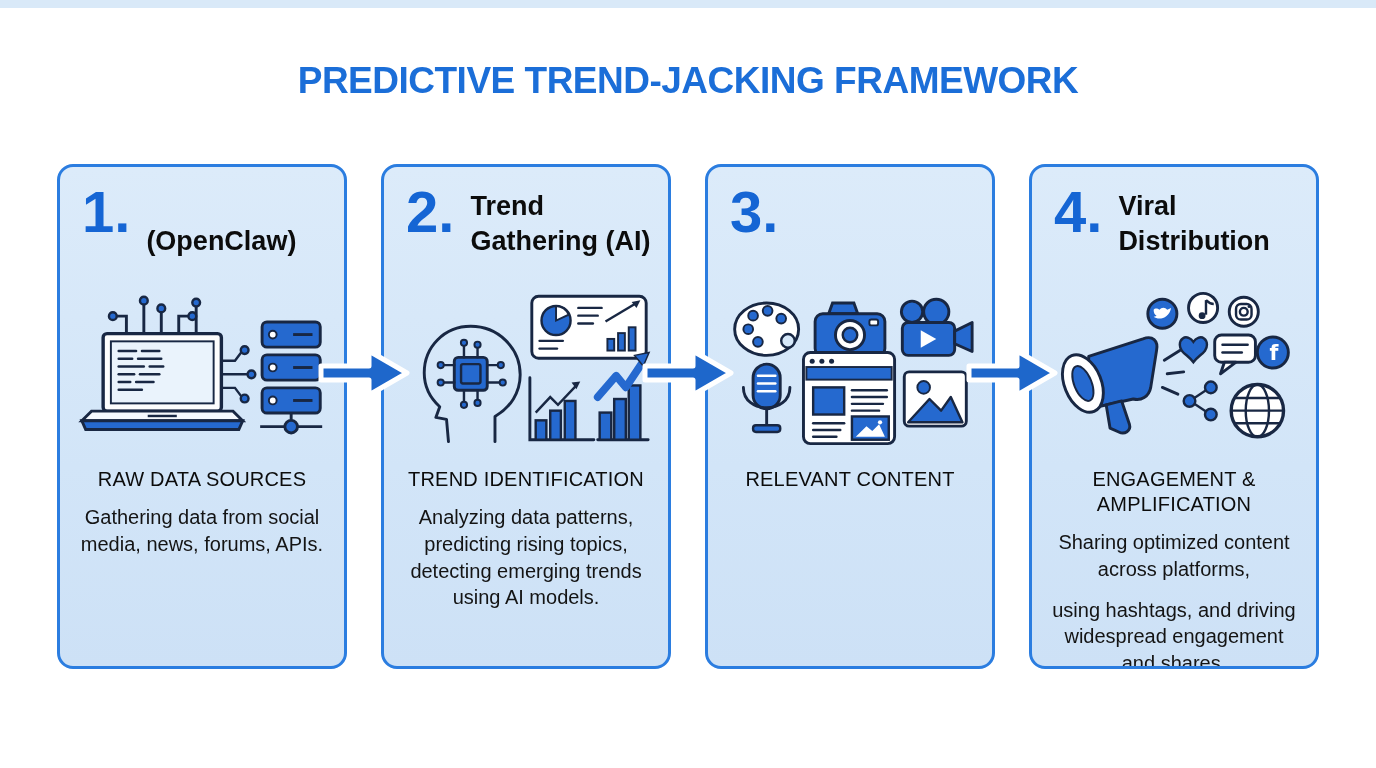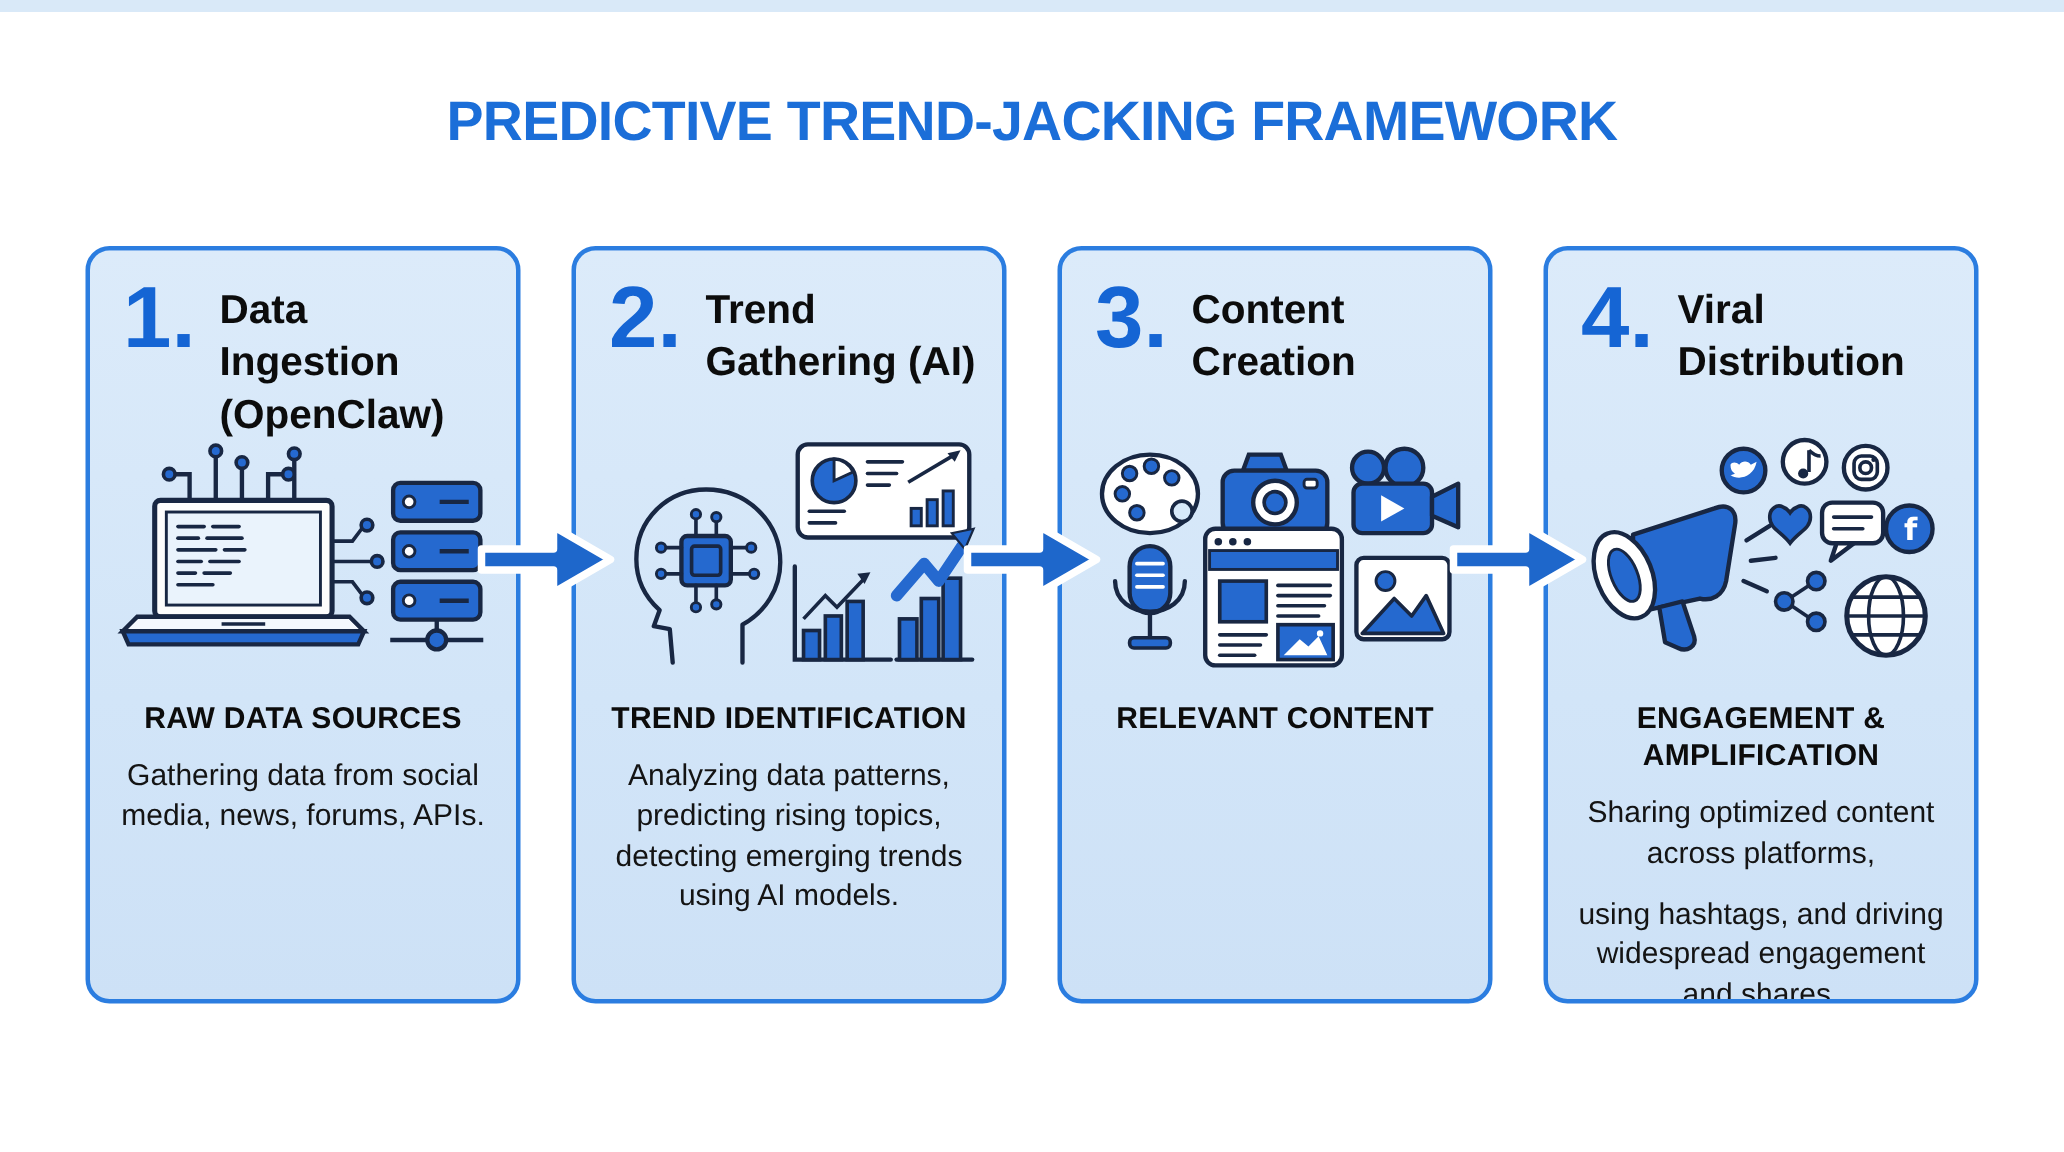--- a/index.html
+++ b/index.html
@@ -24,21 +24,21 @@
     background:linear-gradient(180deg,#dcebfa 0%,#d2e5f8 60%,#cde1f6 100%);
     border:3.5px solid #2b7de0;border-radius:16px;
     padding:20px 12px 0;overflow:hidden;
   }
   .card-head{display:flex;gap:16px;padding-left:10px;height:86px;align-items:flex-start;}
   .num{font-size:58px;font-weight:bold;color:#1565d4;line-height:0.85;}
   .card-title{font-size:27px;font-weight:bold;color:#0c0c0c;line-height:1.3;padding-top:2px;}
   .icon-wrap{height:178px;display:flex;align-items:center;justify-content:center;margin-top:6px;}
   svg.illus{width:252px;height:158px;}
   .subtitle{
-    text-align:center;font-size:20px;font-weight:bold;color:#0c0c0c;
+    text-align:center;font-size:20px;font-weight:normal;color:#0c0c0c;
     margin-top:10px;line-height:1.25;letter-spacing:0.2px;
   }
   .desc{margin:12px 4px 0;text-align:center;font-size:20px;color:#141414;line-height:1.34;}
   .desc p{margin:2px 0 14px;}
   .desc p:empty{display:none;}
   .arrow{
     position:absolute;top:182px;width:94px;height:54px;
     transform:translateX(-50%);z-index:5;
   }
   .arrow-1{left:24.35%;} .arrow-2{left:50%;} .arrow-3{left:75.65%;}
@@ -49,21 +49,21 @@
 <div class="top-strip"></div>
 
 <h1 class="main-title">PREDICTIVE TREND-JACKING FRAMEWORK</h1>
 
 <div class="cards">
 
   <div class="card">
     <div class="card-head">
       <div class="num">1.</div>
       <div class="card-title">
-        <span>Data Ingestion</span><br>
+        <br>
         <span>(OpenClaw)</span>
       </div>
     </div>
     <div class="icon-wrap">
       <svg class="illus" viewBox="0 0 260 155">
         <g stroke="#182743" stroke-width="3" fill="none" stroke-linecap="round">
           <polyline points="52,42 52,24 42,24"></polyline>
           <line x1="70" y1="42" x2="70" y2="12"></line>
           <line x1="88" y1="42" x2="88" y2="20"></line>
           <polyline points="106,42 106,24 116,24"></polyline>
@@ -214,24 +214,20 @@
     <div class="subtitle">TREND IDENTIFICATION</div>
     <div class="desc">
       <p>Analyzing data patterns, predicting rising topics, detecting emerging trends using AI models.</p>
 
     </div>
   </div>
 
   <div class="card">
     <div class="card-head">
       <div class="num">3.</div>
-      <div class="card-title">
-        <span>Content</span><br>
-        <span>Creation</span>
-      </div>
     </div>
     <div class="icon-wrap">
       <svg class="illus" viewBox="0 0 260 160">
         <g>
           <ellipse cx="44" cy="40" rx="33" ry="27" fill="#ffffff" stroke="#182743" stroke-width="3"></ellipse>
           <circle cx="66" cy="52" r="7" fill="#d7e9fa" stroke="#182743" stroke-width="2.5"></circle>
           <g fill="#2569cf" stroke="#182743" stroke-width="2">
             <circle cx="30" cy="26" r="5"></circle>
               <circle cx="45" cy="21" r="5"></circle>
               <circle cx="59" cy="29" r="5"></circle>

